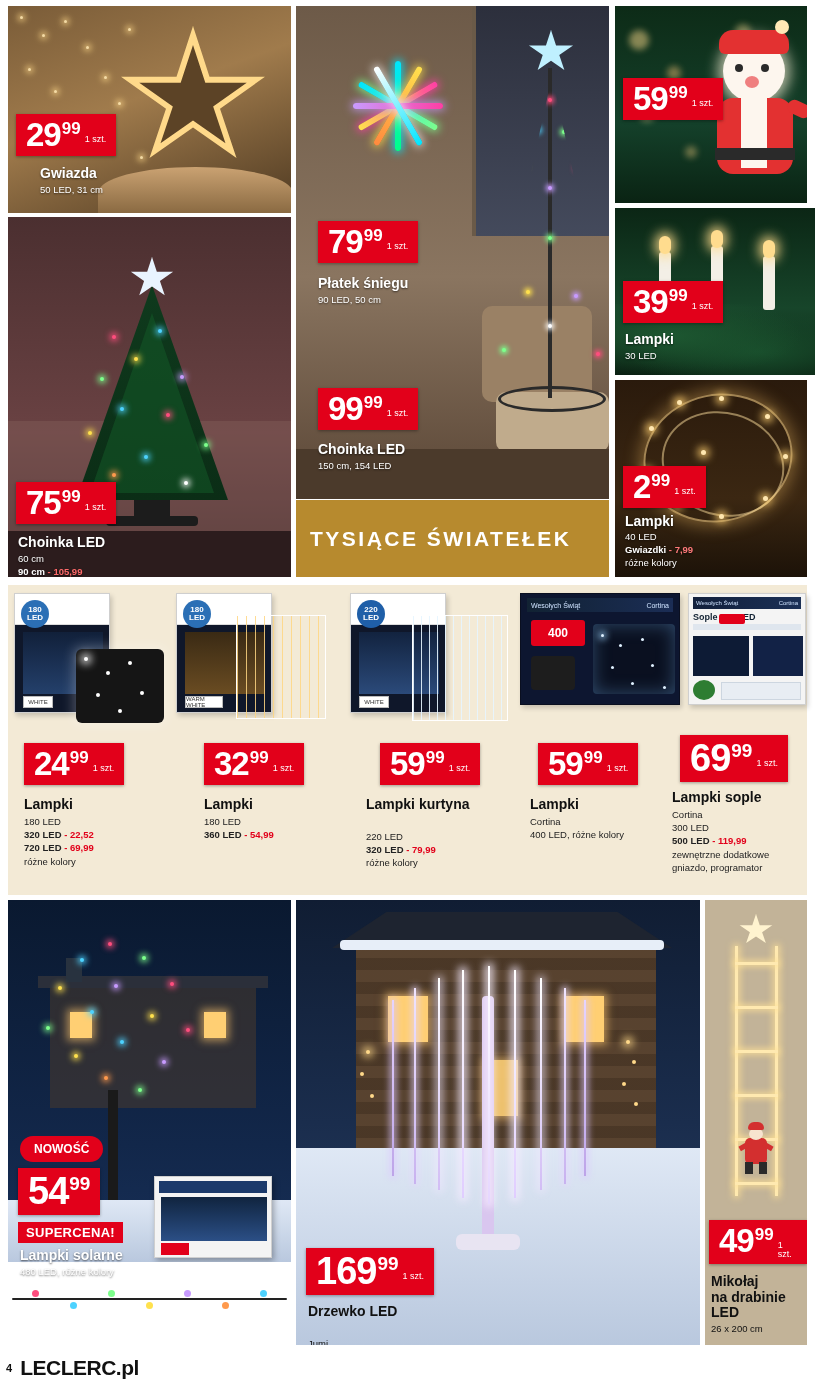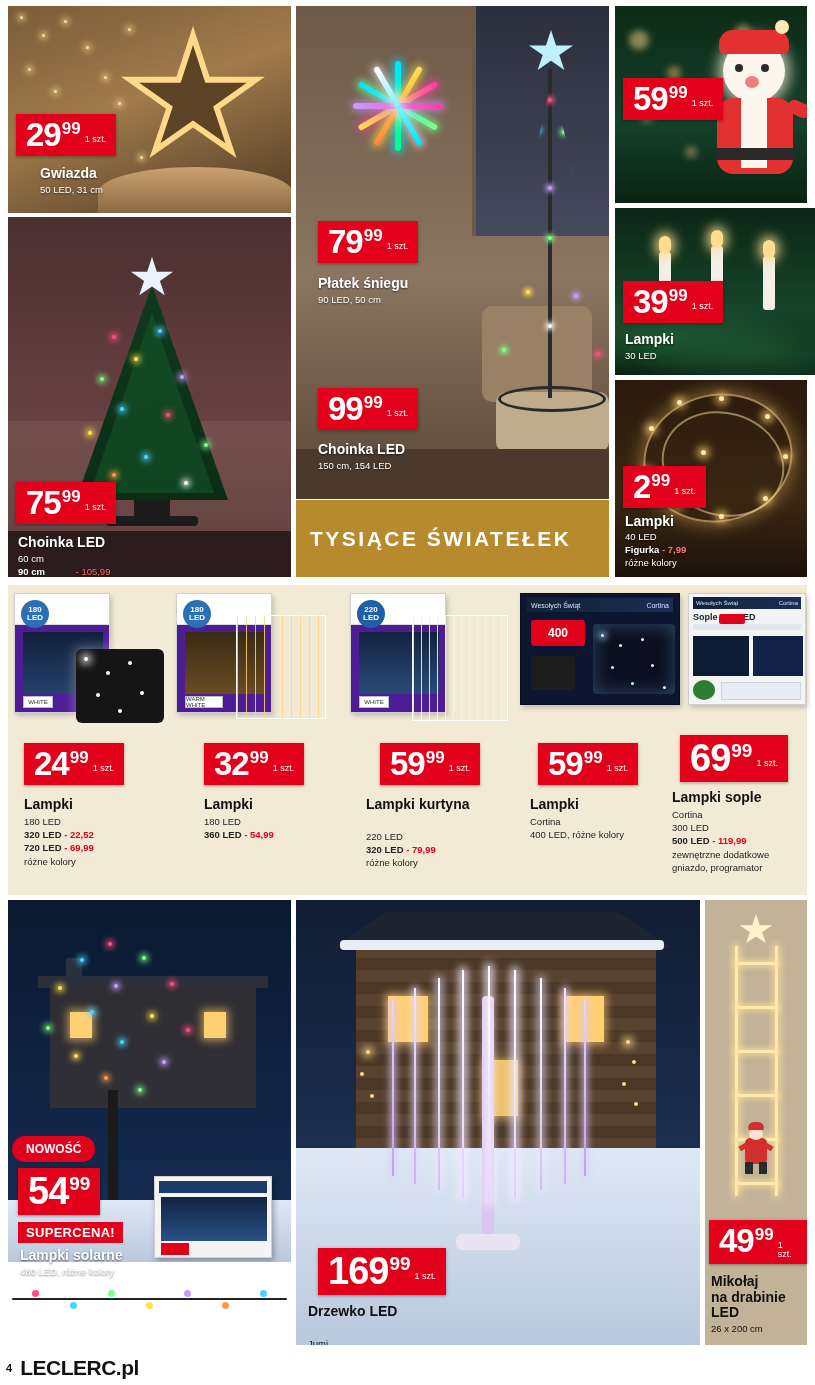--- a/index.html
+++ b/index.html
@@ -109,21 +109,21 @@
   }
 
   .tree-cone {
     position: absolute;
     clip-path: polygon(50% 0%, 100% 100%, 0% 100%);
   }
 
   .small-light { position: absolute; width: 4px; height: 4px; border-radius: 50%; }
 
   .box-pack {
-    position: absolute; background: #4c1d95;
+    position: absolute; background: #0f172a;
     border: 1px solid #cfcfcf; box-shadow: 2px 3px 5px rgba(0,0,0,.18);
   }
   .box-top { position: absolute; left: 0; top: 0; right: 0; height: 26%; background: #ffffff; border-bottom: 1px solid #dcdcdc; }
   .box-led-badge {
     position: absolute; width: 28px; height: 28px; border-radius: 50%;
     background: #2b6fb5; color: #fff; font-size: 8px; font-weight: bold;
     display: flex; align-items: center; justify-content: center; flex-direction: column;
     line-height: 1;
   }
   .box-img { position: absolute; background: #16233d; }
@@ -213,21 +213,21 @@
     <div class="price-badge" style="left:8px; top:265px;">
       <span class="int">75</span>
       <span class="frac">99</span>
       <span class="unit">1 szt.</span>
     </div>
     <div style="position:absolute;left:10px;top:318px;">
       <div class="pname white">Choinka LED</div>
       <div class="pdesc white" style="margin-top:2px;">60 cm</div>
       <div class="pdesc white" style="margin-top:1px;">
         <span class="bold">90 cm</span>
-        <span style="color:#ff6a6a;font-weight:normal;margin-left:28px;">- 105,99</span>
+        <span style="color:#ff6a6a;font-weight:bold;">- 105,99</span>
       </div>
     </div>
   </div>
 
   <div class="tile" style="left:296px; top:6px; width:313px; height:493px;">
     <div style="position:absolute;inset:0;background:linear-gradient(#6d5a48,#8a7560 55%,#5a4636);"></div>
     
     <div style="position:absolute;left:176px;top:0;width:137px;height:230px;background:linear-gradient(#2c2f3c,#444a5c);"></div>
     <div style="position:absolute;left:176px;top:0;width:4px;height:230px;background:#6a5a48;"></div>
     
@@ -378,21 +378,21 @@
 
     <div class="price-badge" style="left:8px; top:86px;">
       <span class="int">2</span>
       <span class="frac">99</span>
       <span class="unit">1 szt.</span>
     </div>
     <div style="position:absolute;left:10px;top:134px;">
       <div class="pname white">Lampki</div>
       <div class="pdesc white" style="margin-top:1px;">40 LED</div>
       <div class="pdesc white" style="margin-top:1px;">
-        <span class="bold">Figurka</span>
+        <span class="bold">Gwiazdki</span>
         <span style="color:#ff7b7b;font-weight:bold;">- 7,99</span>
       </div>
       <div class="pdesc white" style="margin-top:1px;">różne kolory</div>
     </div>
   </div>
 
   <div class="strip" style="left:8px; top:585px; width:799px; height:310px;">
 
     <div style="position:absolute;left:6px;top:8px;width:150px;height:140px;">
       <div class="box-pack" style="left:0;top:0;width:96px;height:120px;">
@@ -588,21 +588,21 @@
       <div style="position:absolute;left:4px;top:26px;width:275px;height:2px;background:#222;border-radius:2px;"></div>
       <div class="small-light" style="left:24px;top:18px;width:7px;height:7px;background:#ff4d7e;"></div>
       <div class="small-light" style="left:62px;top:30px;width:7px;height:7px;background:#4dd2ff;"></div>
       <div class="small-light" style="left:100px;top:18px;width:7px;height:7px;background:#7dff8c;"></div>
       <div class="small-light" style="left:138px;top:30px;width:7px;height:7px;background:#ffe14d;"></div>
       <div class="small-light" style="left:176px;top:18px;width:7px;height:7px;background:#c89bff;"></div>
       <div class="small-light" style="left:214px;top:30px;width:7px;height:7px;background:#ff9a4d;"></div>
       <div class="small-light" style="left:252px;top:18px;width:7px;height:7px;background:#4dd2ff;"></div>
     </div>
 
-    <div class="tag-nowosc" style="left:4px; top:236px;">NOWOŚĆ</div>
+    <div class="tag-nowosc" style="left:12px; top:236px;">NOWOŚĆ</div>
     <div class="price-badge big" style="left:10px; top:268px;">
       <span class="int">54</span>
       <span class="frac">99</span>
     </div>
     <div class="tag-super" style="left:10px; top:322px;">SUPERCENA!</div>
     <div style="position:absolute;left:12px;top:348px;">
       <div class="pname white">Lampki solarne</div>
       <div class="pdesc white" style="margin-top:2px;">480 LED, różne kolory</div>
     </div>
   </div>
@@ -634,21 +634,21 @@
         <span style="position:absolute;left:70px;top:10px;width:2px;height:228px;background:linear-gradient(#ffffff,#e0cdff);box-shadow:0 0 8px 3px rgba(245,235,255,.9);"></span>
         <span style="position:absolute;left:96px;top:6px;width:2px;height:238px;background:linear-gradient(#ffffff,#e6d6ff);box-shadow:0 0 9px 3px rgba(250,240,255,.9);"></span>
         <span style="position:absolute;left:122px;top:10px;width:2px;height:228px;background:linear-gradient(#ffffff,#e0cdff);box-shadow:0 0 8px 3px rgba(245,235,255,.9);"></span>
         <span style="position:absolute;left:148px;top:18px;width:2px;height:212px;background:linear-gradient(#ffffff,#d2bdf5);box-shadow:0 0 8px 2px rgba(240,230,255,.85);"></span>
         <span style="position:absolute;left:172px;top:28px;width:2px;height:196px;background:linear-gradient(#f0e4ff,#c8b2ef);box-shadow:0 0 7px 2px rgba(230,214,255,.8);"></span>
         <span style="position:absolute;left:192px;top:40px;width:2px;height:176px;background:linear-gradient(#e6d4ff,#bda4e8);box-shadow:0 0 7px 2px rgba(220,200,255,.8);"></span>
       </span>
       <span style="position:absolute;left:160px;top:334px;width:64px;height:16px;background:#e8e4f2;border-radius:6px;"></span>
     </span>
 
-    <div class="price-badge big" style="left:10px; top:348px;margin-left:12px;">
+    <div class="price-badge big" style="left:10px; top:348px;">
       <span class="int">169</span>
       <span class="frac">99</span>
       <span class="unit">1 szt.</span>
     </div>
     <div style="position:absolute;left:12px;top:404px;">
       <div class="pname" style="color:#111;">Drzewko LED</div>
       <div class="pdesc" style="margin-top:18px;color:#111;">Jumi</div>
       <div class="pdesc" style="margin-top:1px;color:#111;">120 cm</div>
     </div>
   </div>

